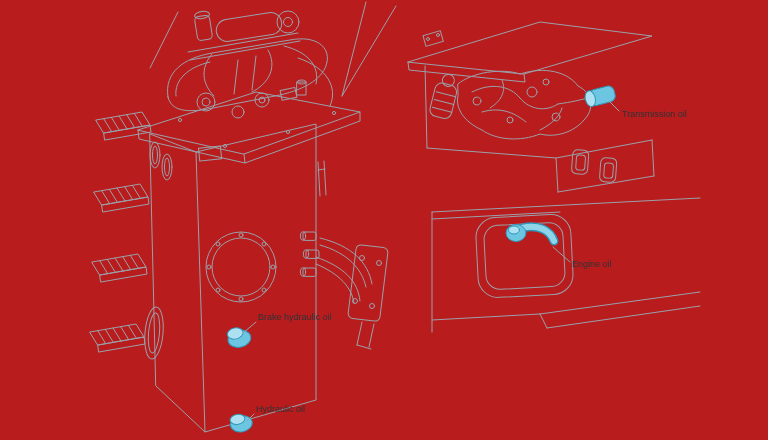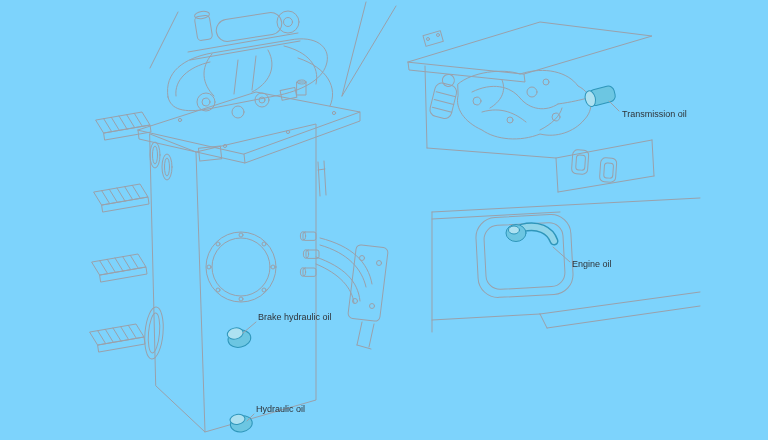--- a/index.html
+++ b/index.html
@@ -1,16 +1,16 @@
 <!DOCTYPE html>
 <html><head>
 <meta charset="utf-8">
 <style>
   html,body{margin:0;padding:0;background:#fff;}
-  .stage{position:relative;width:768px;height:440px;background:#7dd3fc;overflow:hidden;}
+  .stage{position:relative;width:768px;height:440px;background:#b91c1c;overflow:hidden;}
   svg{display:block;}
   .ln{stroke:#9aa1ab;stroke-width:1;fill:none;stroke-linecap:round;stroke-linejoin:round;}
   .hl{fill:#6cc6e2;stroke:#2f96ba;stroke-width:1;}
   .hl-light{fill:#ade1f1;stroke:#2f96ba;stroke-width:1;}
   .tube-dark{stroke:#2f96ba;stroke-width:9;fill:none;stroke-linecap:round;}
   .tube-blue{stroke:#8fd5ea;stroke-width:6;fill:none;stroke-linecap:round;}
   .lbl{font:9px "Liberation Sans", sans-serif;fill:#2e3338;stroke:none;}
 </style>
 </head>
 <body>

